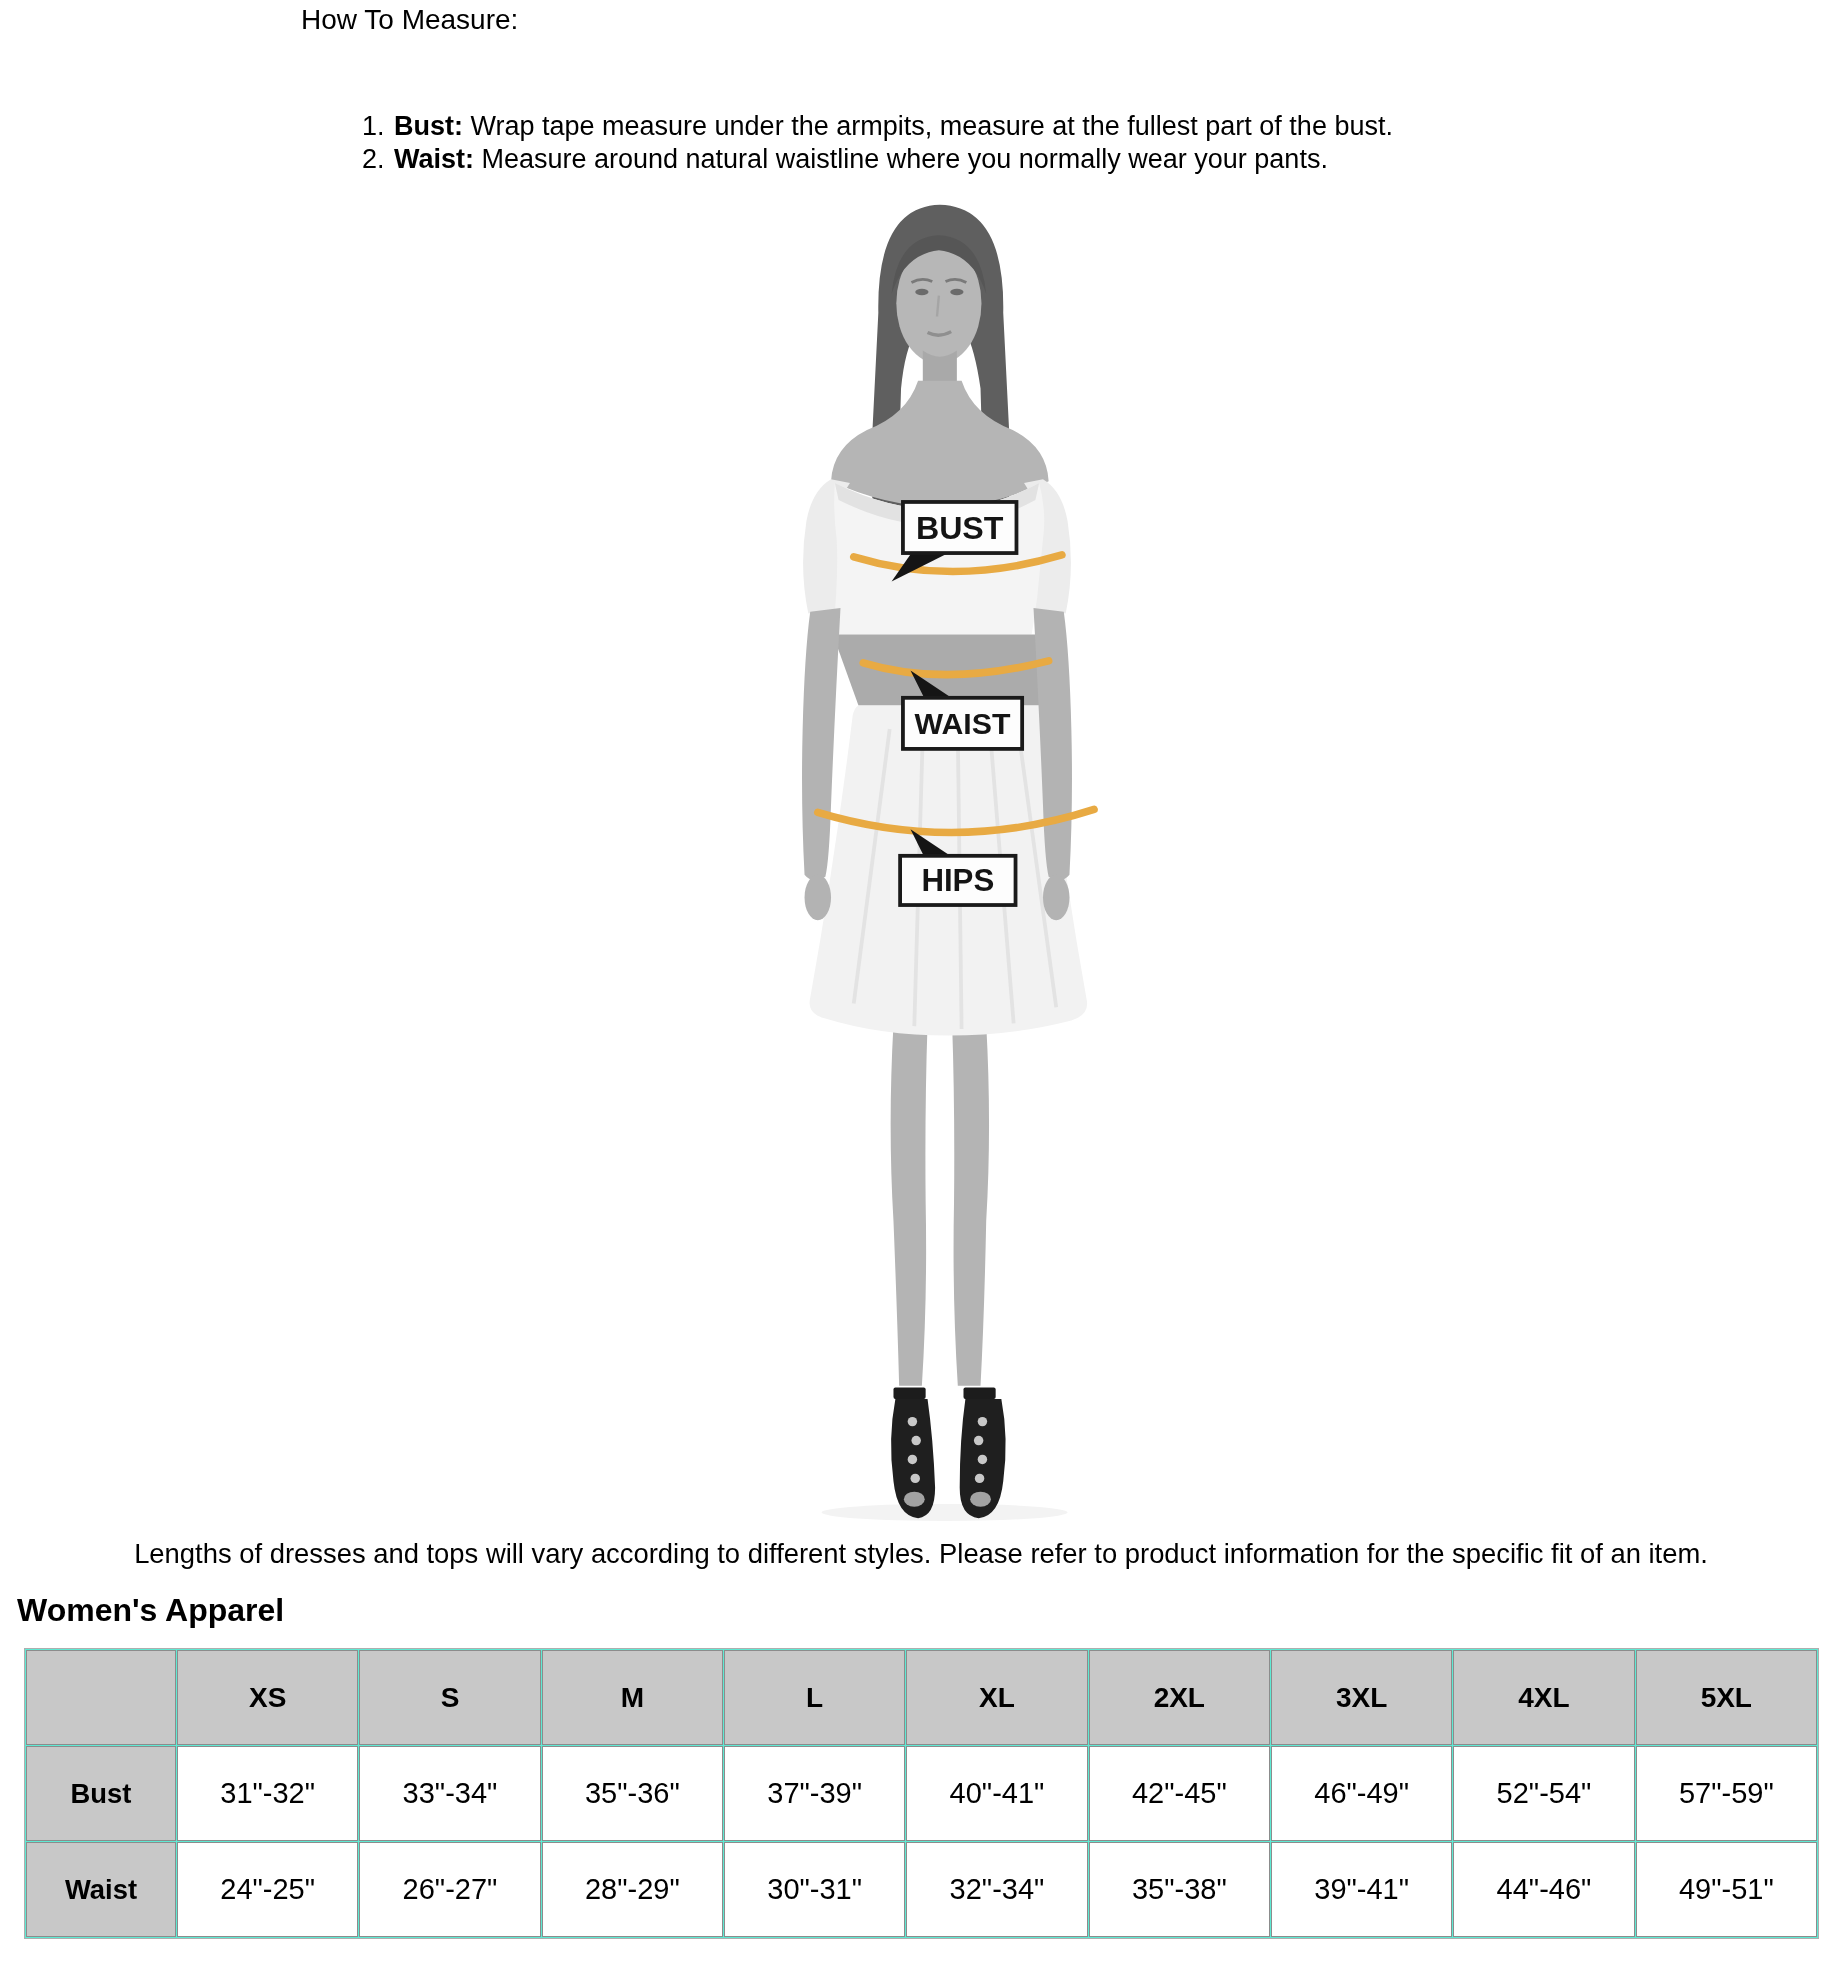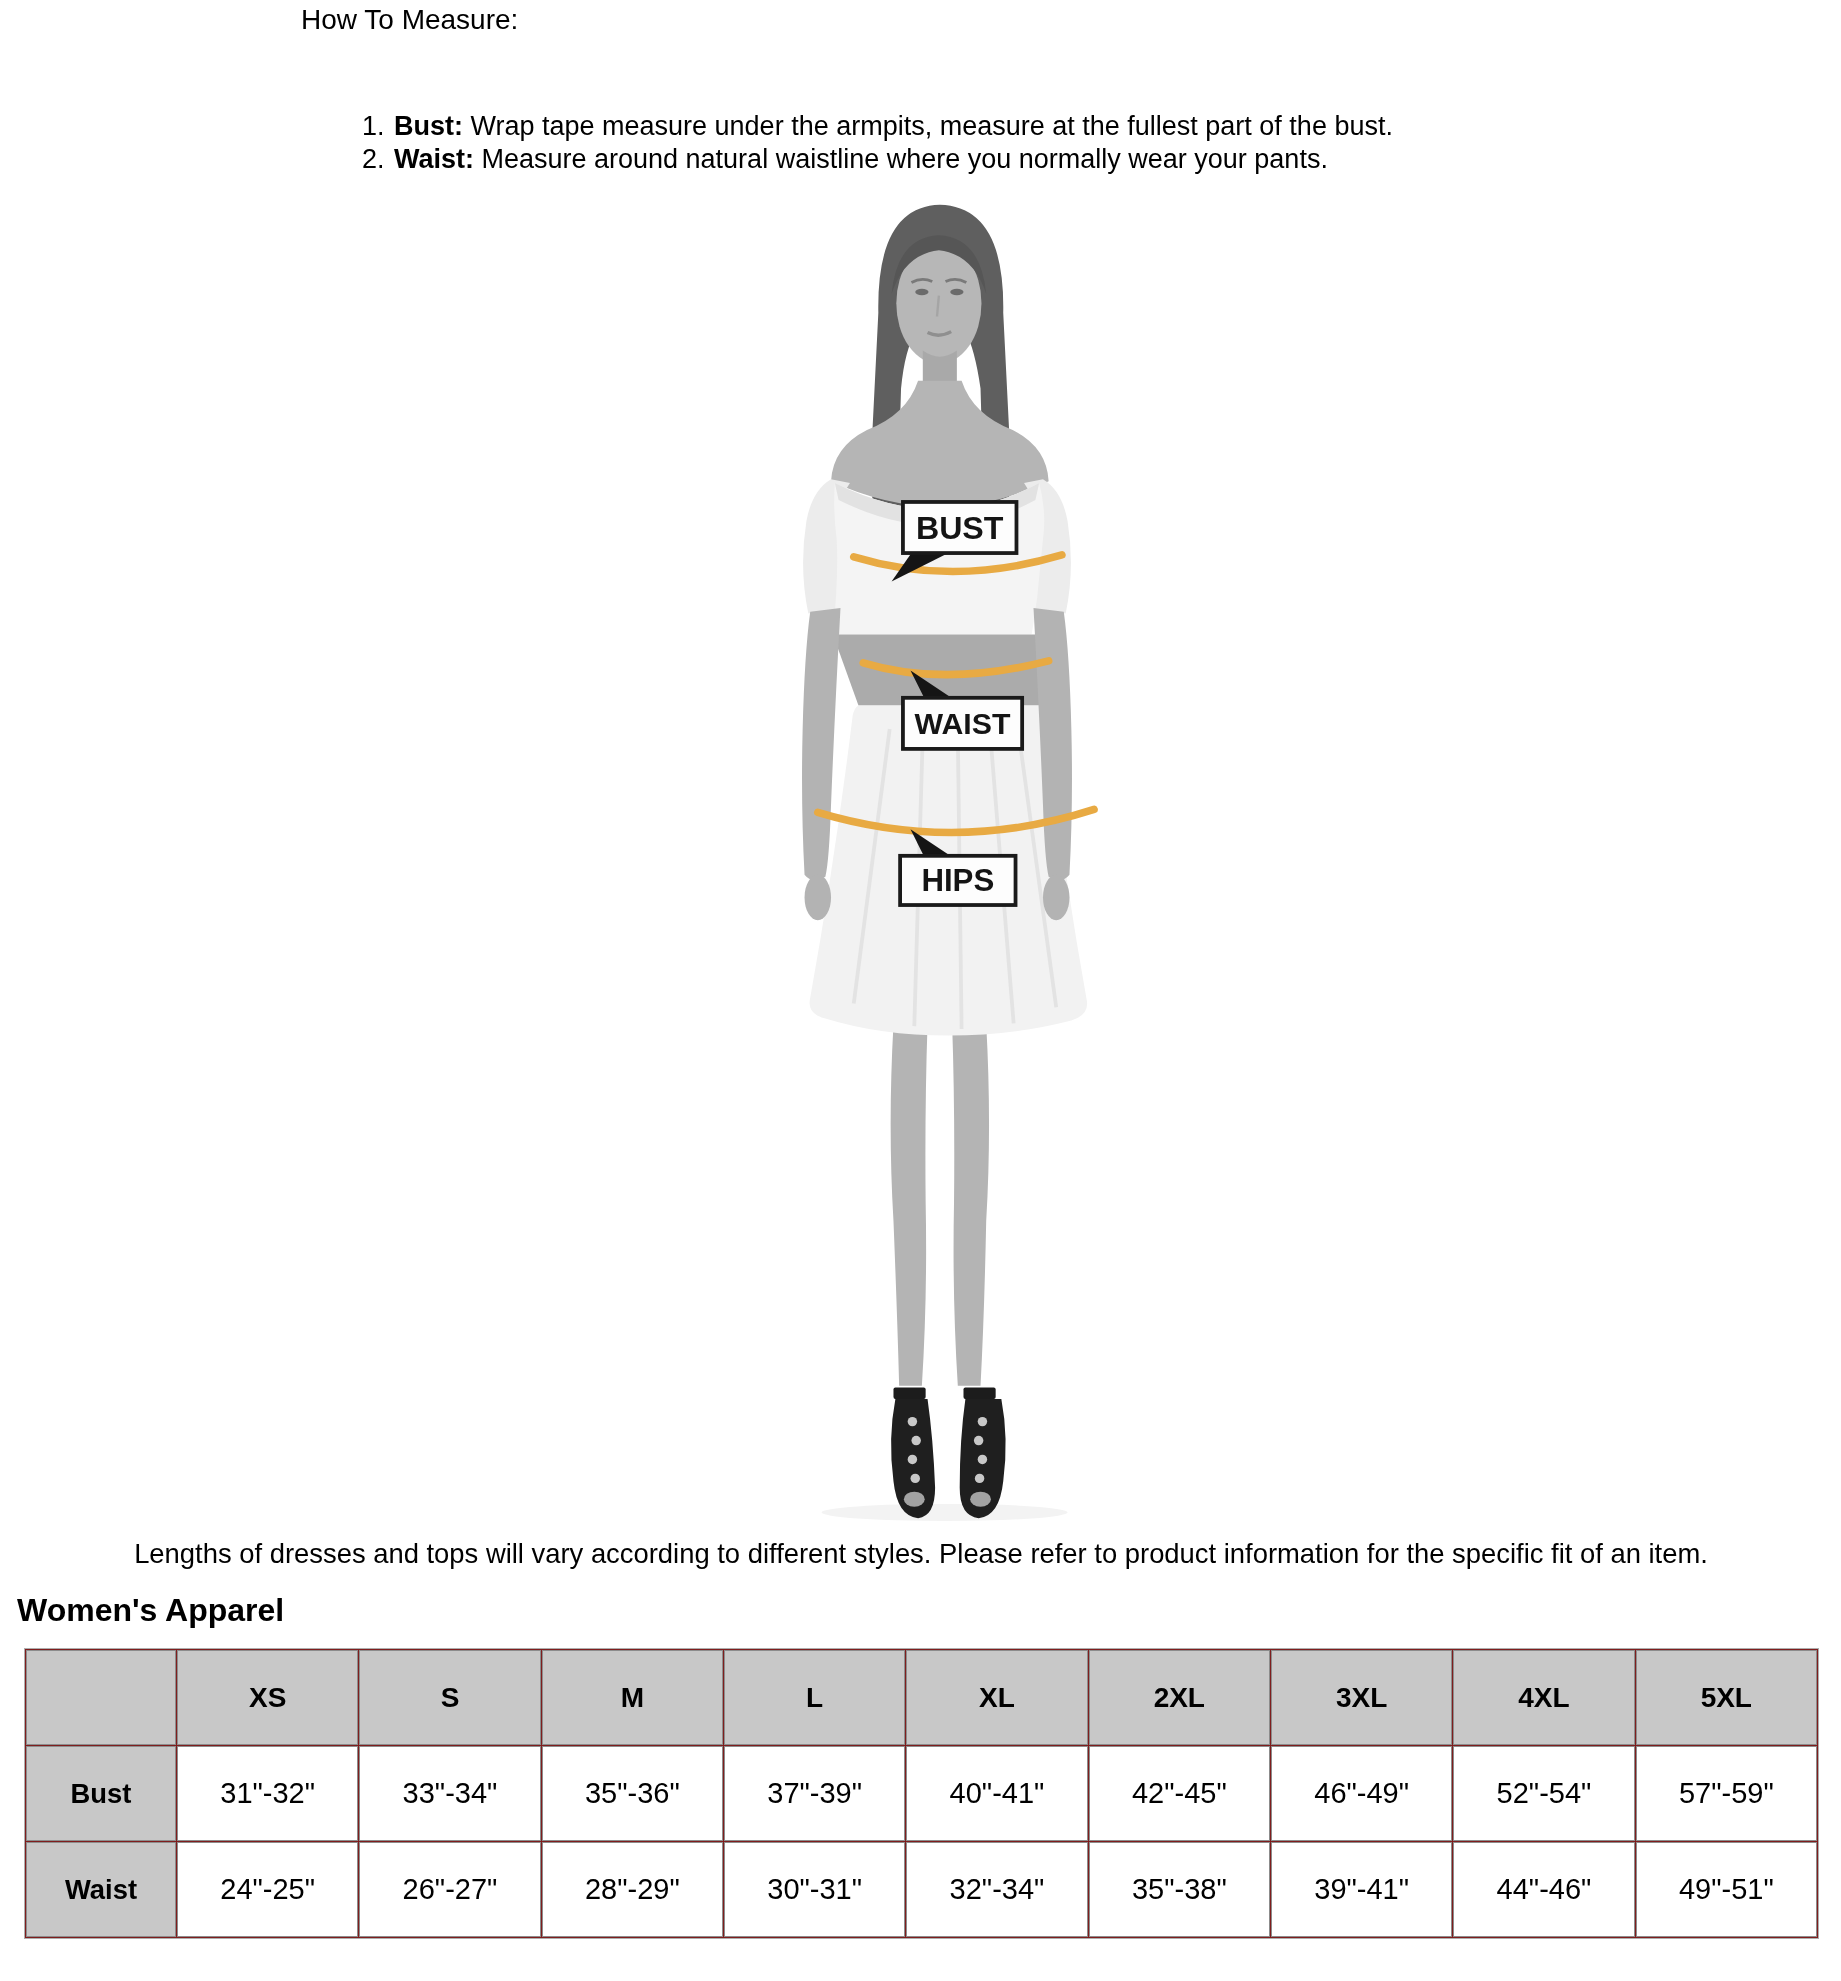--- a/index.html
+++ b/index.html
@@ -27,21 +27,21 @@
   
   #length-note { left:0; top:1529px; width:1842px; text-align:center; font-size:27.4px;margin-top:9px; }
 
   
   #section-title { left:17px; top:1592px; font-size:32px; font-weight:700; }
 
   
   #size-table-wrap { left:24px; top:1648px; width:1795px; }
   table.size-table {
     width:100%; border-collapse:separate; border-spacing:1.9px;
-    border:1.9px solid #aeaeae; background:#7f1d1d; table-layout:fixed;
+    border:1.9px solid #aeaeae; background:#5eead4; table-layout:fixed;
   }
   table.size-table th, table.size-table td {
     border:0.9px solid #8c8c8c; text-align:center; vertical-align:middle;
     height:95px; overflow:hidden;
   }
   table.size-table th { background:#c8c8c8; font-size:28px; font-weight:700; }
   table.size-table th.rowhead { font-size:27.4px; }
   table.size-table td { background:#ffffff; font-size:29px; font-weight:400; }
   col.c-label { width:150px; }
 </style>

